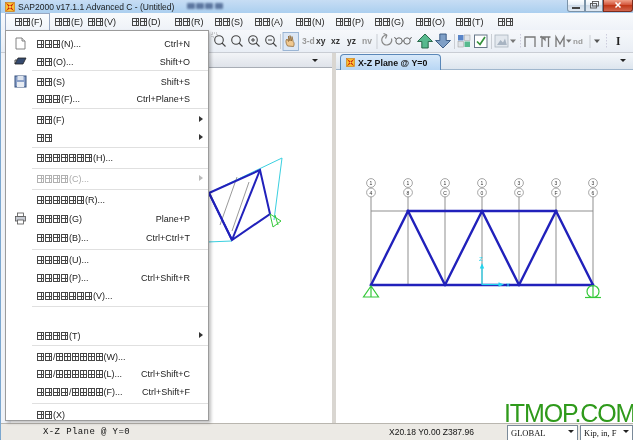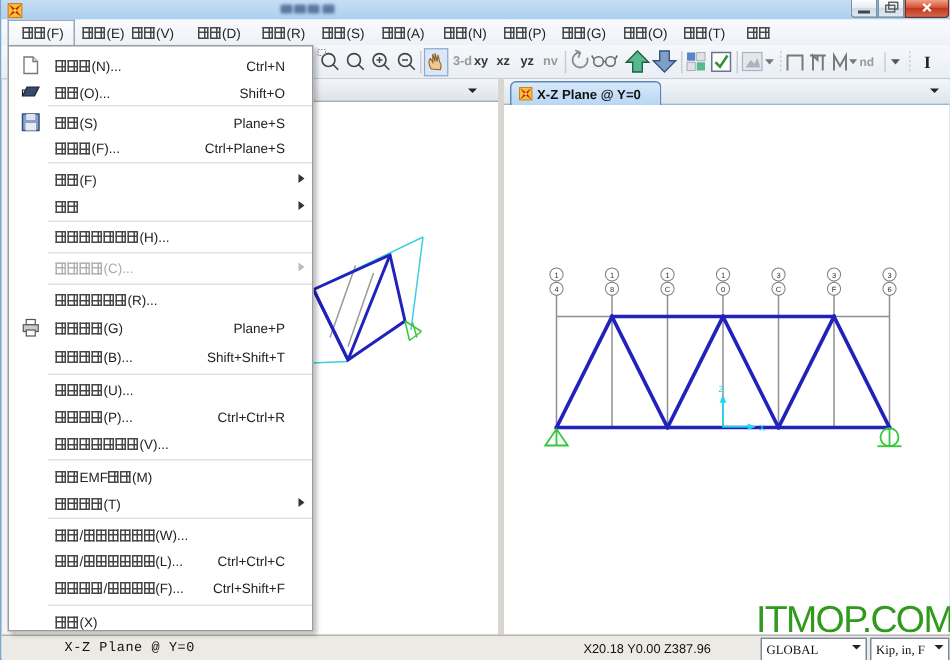--- a/index.html
+++ b/index.html
@@ -56,20 +56,21 @@
 svg{position:absolute;overflow:visible}
 </style></head>
 <body>
 <div id="app">
  <div class="abs" id="titlebar"></div>
  <svg class="abs" style="left:4px;top:1.5px" width="10" height="10" viewBox="0 0 12 12">
    <rect x="0.5" y="0.5" width="11" height="11" fill="#f8c232" stroke="#c87818" stroke-width="0.8"></rect>
    <path d="M1 1 L4.6 6 L1 11 L6 7.4 L11 11 L7.4 6 L11 1 L6 4.6 Z" fill="#cc1808"></path>
    <circle cx="6" cy="6" r="1.4" fill="#f8d060"></circle>
  </svg>
+ <div class="abs" id="title-text">SAP2000 v17.1.1 Advanced C  - (Untitled)</div>
  <div class="sm" style="left:186px"></div>
     <div class="sm" style="left:195px"></div>
     <div class="sm" style="left:204px"></div>
     <div class="sm" style="left:213.5px;width:8.5px"></div>
  <div class="abs winbtn" style="left:566px;width:18px;border-radius:0 0 0 3px">
       <svg width="16" height="11">
         <rect x="4" y="7" width="8" height="2" fill="#444"></rect>
       </svg>
     </div>
  <div class="abs winbtn" style="left:584px;width:18px">
@@ -311,21 +312,21 @@
         <span class="sc">Shift+O</span>
       </div>
       <div class="fmsep" style="top:38.7px"></div>
       <div class="fm" style="top:41.5px">
         <svg class="fmicon" viewBox="0 0 13 13">
           <rect x="1" y="1" width="11" height="11" fill="#8aa0c8" stroke="#35507e" stroke-width="1"></rect>
           <rect x="3.5" y="1" width="6" height="4" fill="#dde4ee"></rect>
           <rect x="3" y="7" width="7" height="5" fill="#e8ecf2"></rect>
         </svg>
         <span class="lbl"><span class="z"></span><span class="z"></span>(S)</span>
-        <span class="sc">Plane+S</span>
+        <span class="sc">Shift+S</span>
       </div>
       <div class="fm" style="top:59px">
         <span class="lbl"><span class="z"></span><span class="z"></span><span class="z"></span>(F)...</span>
         <span class="sc">Ctrl+Plane+S</span>
       </div>
       <div class="fmsep" style="top:77px"></div>
       <div class="fm" style="top:79.5px">
         <span class="lbl"><span class="z"></span><span class="z"></span>(F)</span>
         <span class="arr"></span>
       </div>
@@ -350,48 +351,45 @@
         <svg class="fmicon" viewBox="0 0 13 13">
           <rect x="3.5" y="1" width="6" height="3.5" fill="#fff" stroke="#555" stroke-width="0.8"></rect>
           <rect x="1.5" y="4.5" width="10" height="4.5" fill="#c8ccd4" stroke="#555" stroke-width="0.8"></rect>
           <rect x="3.5" y="8" width="6" height="4" fill="#fff" stroke="#555" stroke-width="0.8"></rect>
         </svg>
         <span class="lbl"><span class="z"></span><span class="z"></span><span class="z"></span><span class="z"></span>(G)</span>
         <span class="sc">Plane+P</span>
       </div>
       <div class="fm" style="top:197.5px">
         <span class="lbl"><span class="z"></span><span class="z"></span><span class="z"></span><span class="z"></span>(B)...</span>
-        <span class="sc">Shift+Shift+T</span>
+        <span class="sc">Ctrl+Ctrl+T</span>
       </div>
       <div class="fmsep" style="top:217.7px"></div>
       <div class="fm" style="top:220px">
         <span class="lbl"><span class="z"></span><span class="z"></span><span class="z"></span><span class="z"></span>(U)...</span>
       </div>
       <div class="fm" style="top:238px">
         <span class="lbl"><span class="z"></span><span class="z"></span><span class="z"></span><span class="z"></span>(P)...</span>
-        <span class="sc">Ctrl+Ctrl+R</span>
+        <span class="sc">Ctrl+Shift+R</span>
       </div>
       <div class="fm" style="top:256px">
         <span class="lbl"><span class="z"></span><span class="z"></span><span class="z"></span><span class="z"></span><span class="z"></span><span class="z"></span><span class="z"></span>(V)...</span>
       </div>
       <div class="fmsep" style="top:275px"></div>
-      <div class="fm" style="top:277.5px">
-        <span class="lbl"><span class="z"></span><span class="z"></span>EMF<span class="z"></span><span class="z"></span>(M)</span>
-      </div>
       <div class="fm" style="top:295.5px">
         <span class="lbl"><span class="z"></span><span class="z"></span><span class="z"></span><span class="z"></span>(T)</span>
         <span class="arr"></span>
       </div>
       <div class="fmsep" style="top:314px"></div>
       <div class="fm" style="top:316.5px">
         <span class="lbl"><span class="z"></span><span class="z"></span>/<span class="z"></span><span class="z"></span><span class="z"></span><span class="z"></span><span class="z"></span><span class="z"></span>(W)...</span>
       </div>
       <div class="fm" style="top:334px">
         <span class="lbl"><span class="z"></span><span class="z"></span>/<span class="z"></span><span class="z"></span><span class="z"></span><span class="z"></span><span class="z"></span><span class="z"></span>(L)...</span>
-        <span class="sc">Ctrl+Ctrl+C</span>
+        <span class="sc">Ctrl+Shift+C</span>
       </div>
       <div class="fm" style="top:352px">
         <span class="lbl"><span class="z"></span><span class="z"></span><span class="z"></span><span class="z"></span>/<span class="z"></span><span class="z"></span><span class="z"></span><span class="z"></span>(F)...</span>
         <span class="sc">Ctrl+Shift+F</span>
       </div>
       <div class="fmsep" style="top:371.5px"></div>
       <div class="fm" style="top:374.5px">
         <span class="lbl"><span class="z"></span><span class="z"></span>(X)</span>
       </div>
     </div>

